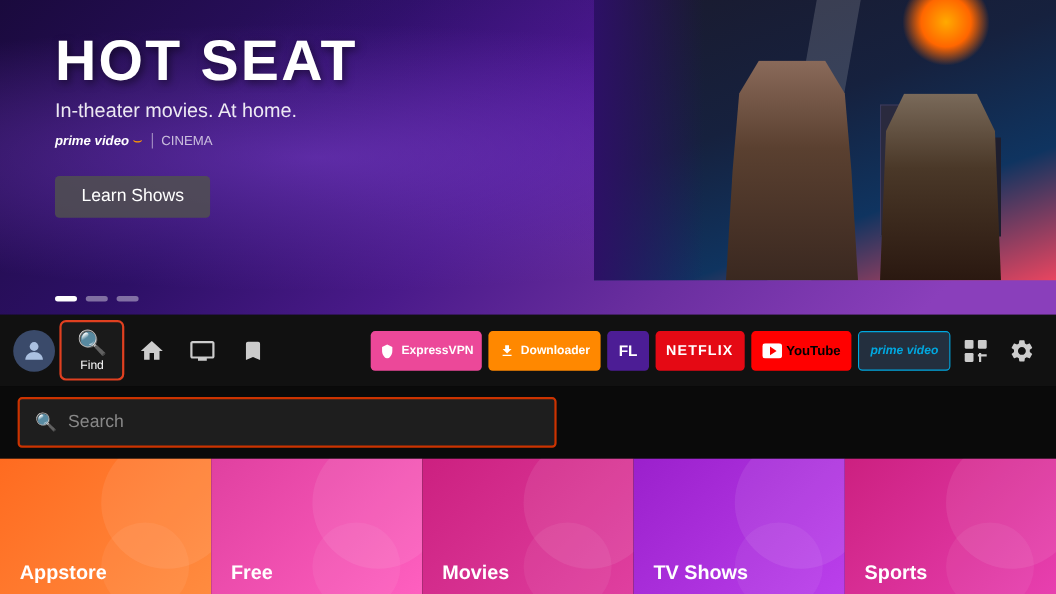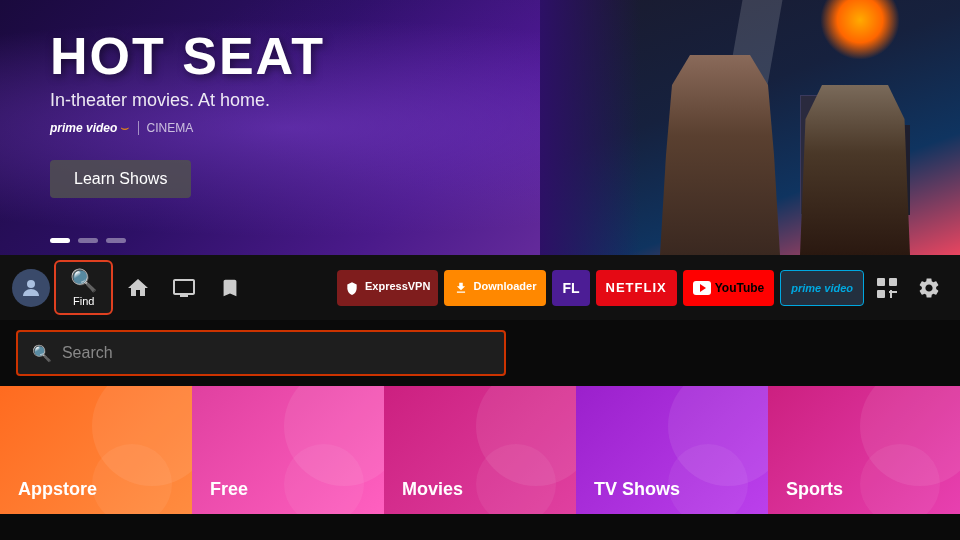--- a/index.html
+++ b/index.html
@@ -9,21 +9,21 @@
       background: #0a0a0a;
       font-family: 'Arial', sans-serif;
       overflow: hidden;
       color: white;
     }
 
     
     .hero {
       position: relative;
       width: 100%;
-      height: 255px;
+      height: 286px;
       background: linear-gradient(135deg, #1a0a3d 0%, #2d1066 30%, #4a1a8a 50%, #6b2fa0 70%, #8a3fbb 90%);
       overflow: hidden;
     }
     .hero-bg-glow {
       position: absolute;
       top: 0; left: 0; right: 0; bottom: 0;
       background: radial-gradient(ellipse at 30% 50%, rgba(120, 60, 200, 0.6) 0%, transparent 60%),
                   radial-gradient(ellipse at 60% 30%, rgba(80, 20, 160, 0.4) 0%, transparent 50%);
     }
     .hero-content {
@@ -227,21 +227,21 @@
       padding: 0 10px;
       border-radius: 4px;
       display: flex;
       align-items: center;
       justify-content: center;
       font-size: 12px;
       font-weight: bold;
       cursor: pointer;
     }
     .app-expressvpn {
-      background: #7f1d1d;
+      background: #ec4899;
       color: white;
       font-size: 11px;
       padding: 0 8px;
     }
     .app-downloader {
       background: #ff8800;
       color: white;
       font-size: 11px;
     }
     .app-filelinked {

